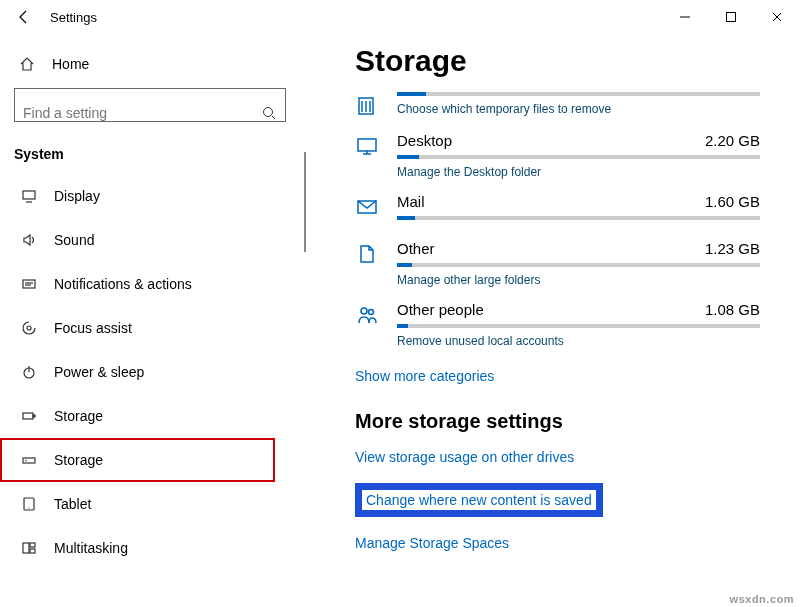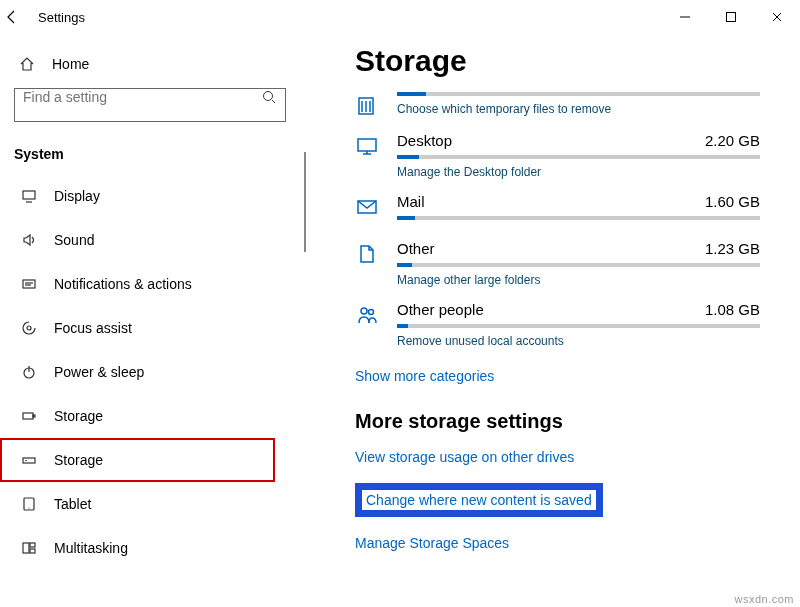--- a/index.html
+++ b/index.html
@@ -10,21 +10,21 @@
     background: #fff;
     width: 800px;
     height: 607px;
     overflow: hidden;
     position: relative;
   }
   .titlebar {
     display: flex;
     align-items: center;
     height: 34px;
-    padding-left: 0;
+    padding-left: 12px;
   }
   .titlebar .back {
     width: 24px; height: 24px;
     display: flex; align-items: center; justify-content: center;
     margin-right: 14px;
   }
   .titlebar .title { font-size: 13px; flex:1;}
   .win-controls { display:flex; }
   .win-controls div {
     width: 46px; height: 34px;
@@ -37,21 +37,21 @@
   .home-row {
     display:flex; align-items:flex-end; gap:16px;
     padding: 6px 18px;
     height: 34px;
   }
   .icon-slot { width:18px; display:flex; align-items:center; justify-content:center; color:#333;}
   .search {
     margin: 10px 14px;
     height: 34px;
     border: 1px solid #666;
-    display:flex; align-items:flex-start;
+    display:flex; align-items:flex-end;
     padding: 0 8px;
   }
   .search input {
     border:none; outline:none; flex:1; font-size:14px; font-family:inherit;
     background:transparent;
   }
   .section-label { font-weight:600; padding:14px 14px 12px; font-size:14px;}
   .nav-item {
     display:flex; align-items:center; gap:16px;
     padding: 0 18px;
@@ -76,21 +76,21 @@
   .bar { height:4px; background:#ccc; position:relative; margin-bottom:6px;}
   .bar .fill { position:absolute; left:0; top:0; bottom:0; background:#0067c0;}
   .desc { font-size:12px; color:#0c4a6e;}
   .first-row .bar .fill { width:8%; }
   .link { color:#0067c0; font-size:14px; cursor:pointer; display:inline-block;}
   .section-h2 { font-size:20px; font-weight:600; margin:26px 0 16px;}
   .link-row { margin-bottom:18px;}
   .hl { border:7px solid #1d4ed8; padding:2px 4px; display:inline-block;}
   .watermark {
     position:absolute; right:6px; bottom:2px;
-    font-size:11px; color:#999; letter-spacing:0.5px;
+    font-size:11px; color:#999; letter-spacing:0.5px;font-weight:bold;
   }
   svg { display:block; }
 </style>
 </head>
 <body>
 
 <div class="titlebar">
   <div class="back">
     <svg width="16" height="16" viewBox="0 0 16 16">
         <path d="M10 2 L4 8 L10 14" stroke="#000" stroke-width="1.2" fill="none"></path>

